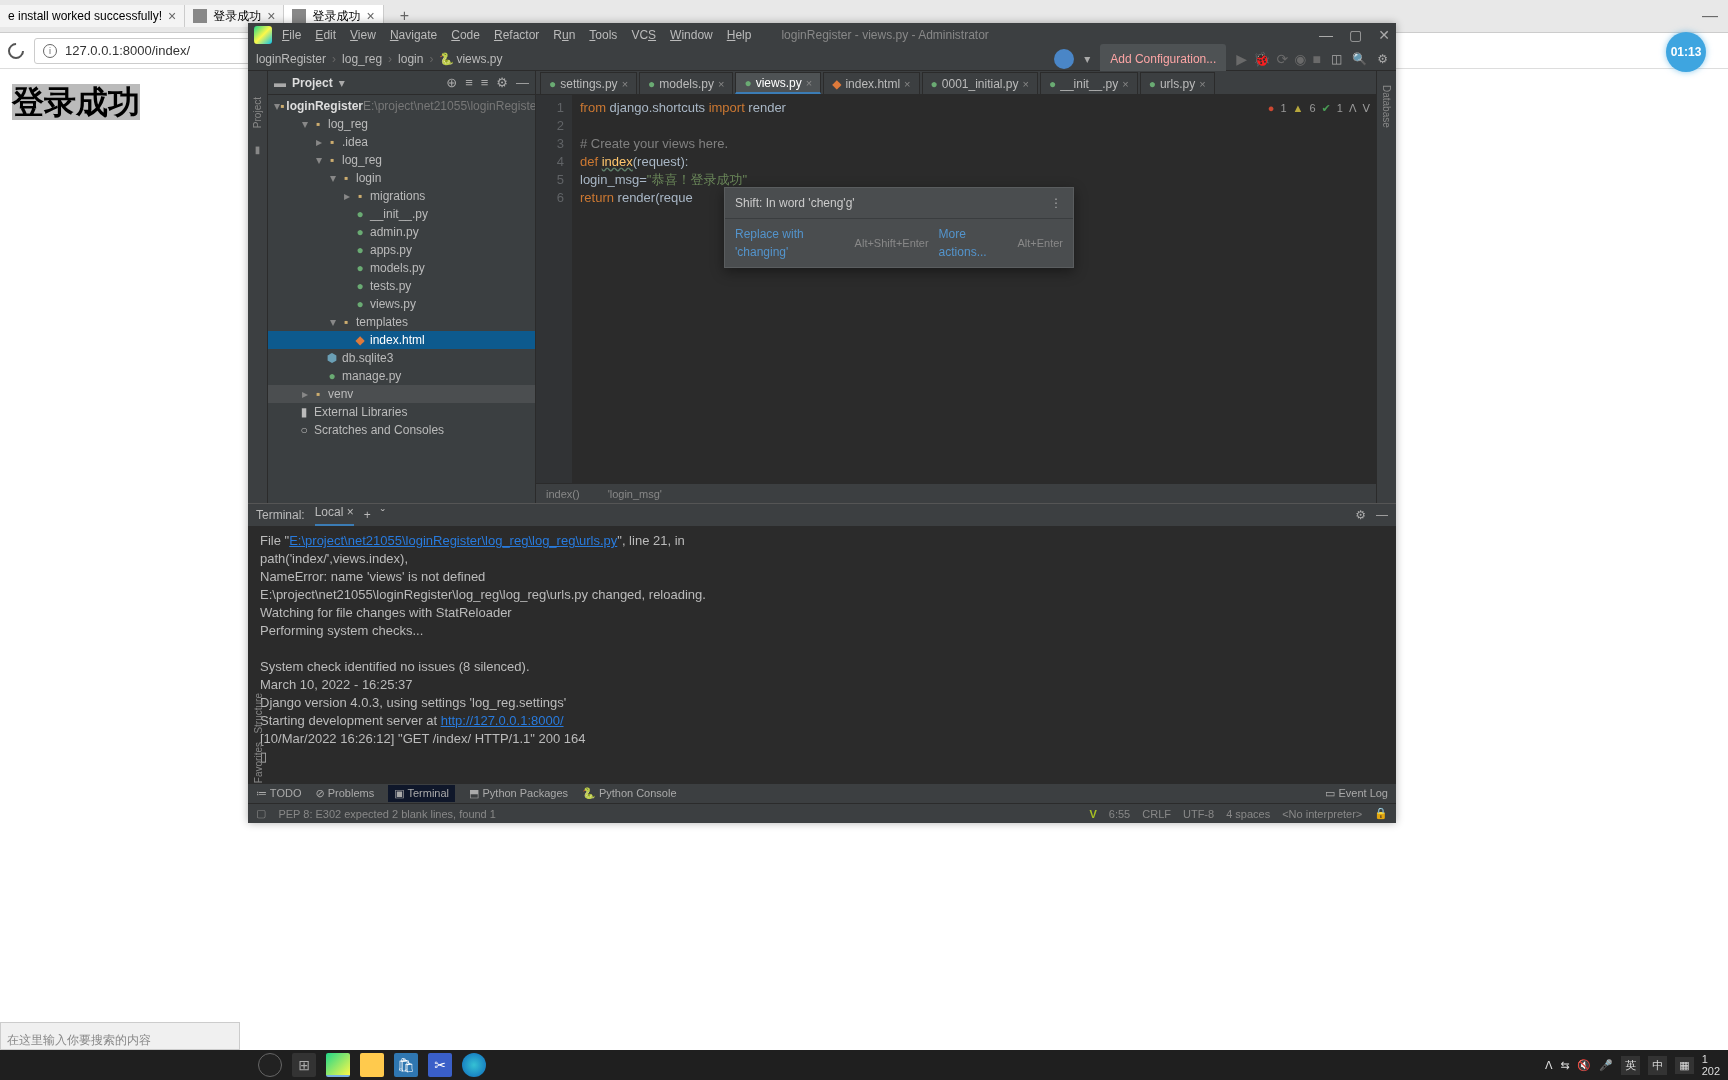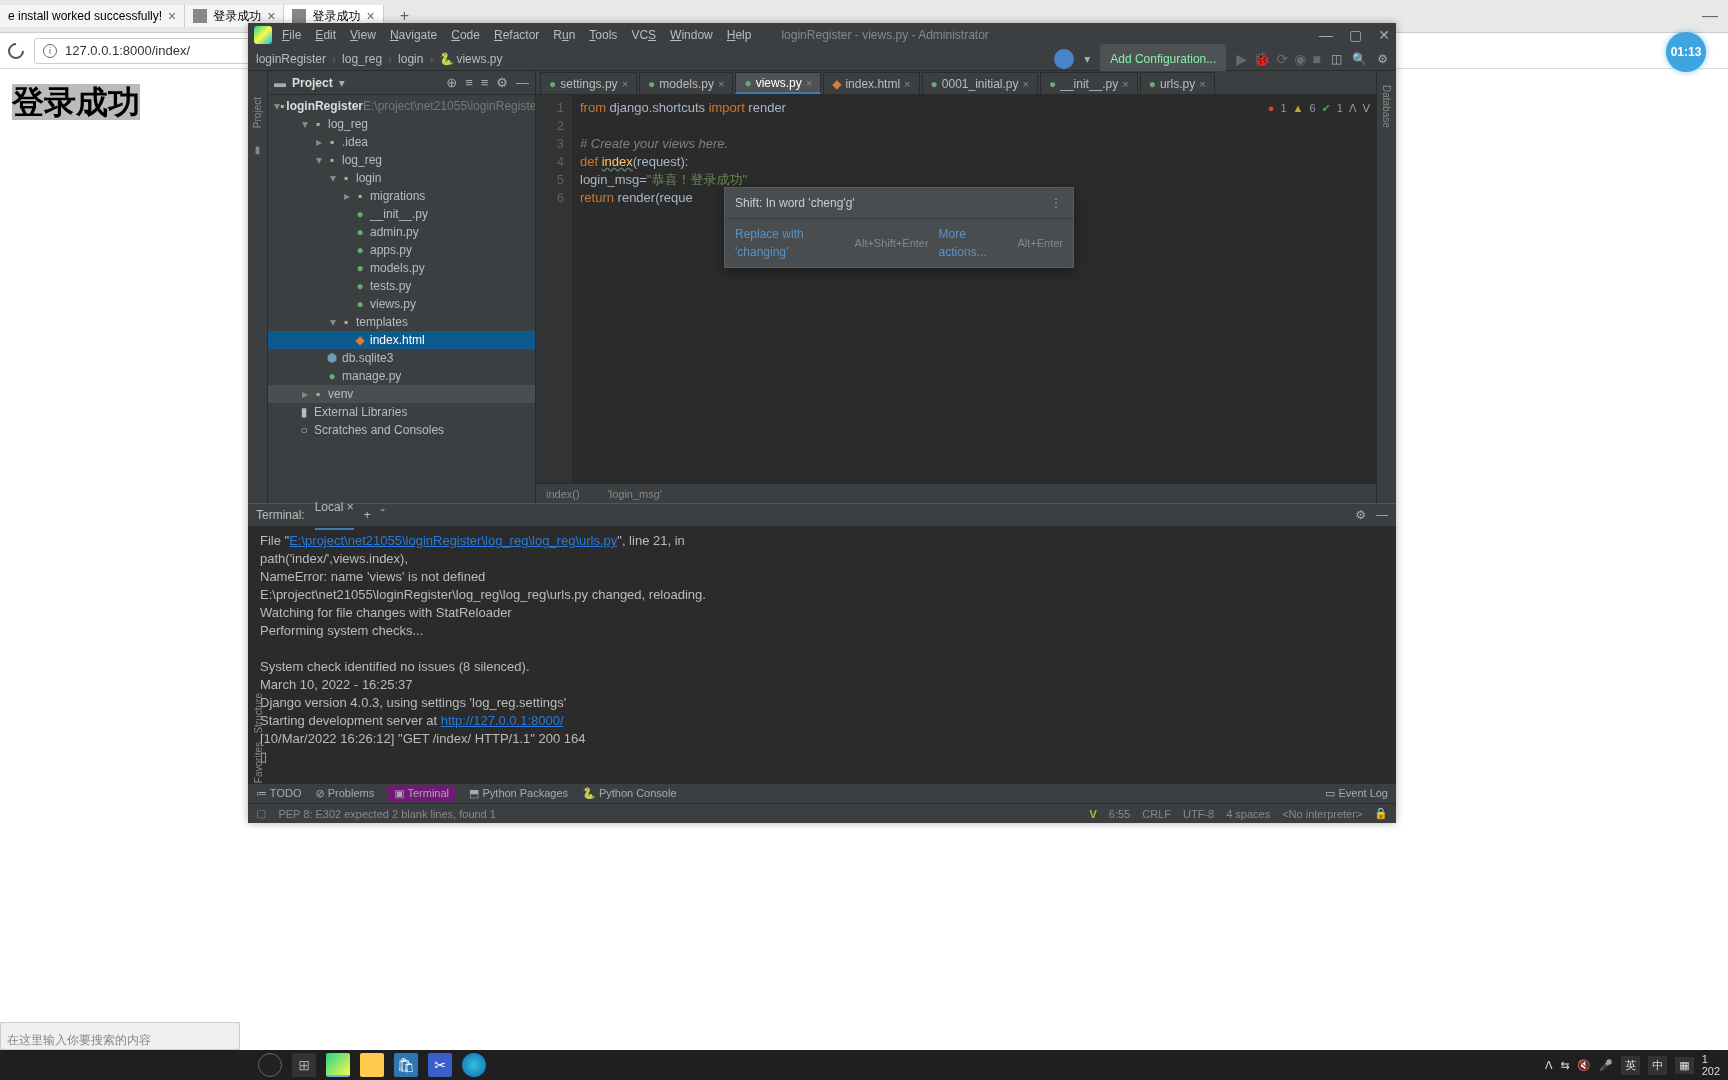--- a/index.html
+++ b/index.html
@@ -29,21 +29,21 @@
 .ide-menu span u { text-decoration: underline; }
 .ide-title { margin-left: 20px; color: #888; }
 .ide-winbtns { margin-left: auto; display: flex; gap: 16px; color: #aaa; font-size: 14px; }
 
 .ide-nav { height: 24px; background: #3c3f41; border-bottom: 1px solid #2b2b2b; display: flex; align-items: center; padding: 0 8px; font-size: 12px; gap: 2px; }
 .ide-nav .crumb { color: #bbb; }
 .ide-nav .sep { color: #666; margin: 0 4px; }
 .ide-nav .file-icon { color: #6aab73; }
 .ide-nav .right { margin-left: auto; display: flex; align-items: center; gap: 10px; }
 .ide-nav .avatar { width: 20px; height: 20px; background: #4a86c7; border-radius: 50%; }
-.ide-nav .config { background: #4e5254; padding: 8px 10px; border-radius: 3px; color: #86efac; }
+.ide-nav .config { background: #4e5254; padding: 8px 10px; border-radius: 3px; color: #fca5a5; }
 .ide-nav .run-icons { color: #6a6a6a; display: flex; gap: 6px; font-size: 14px; }
 .ide-nav .gear { color: #aaa; }
 
 .ide-body { flex: 1; display: flex; min-height: 0; }
 .ide-left-gutter { width: 20px; background: #3c3f41; border-right: 1px solid #2b2b2b; display: flex; flex-direction: column; align-items: center; padding-top: 20px; gap: 10px; font-size: 10px; color: #888; }
 .ide-left-gutter .vbtn { writing-mode: vertical-rl; transform: rotate(180deg); padding: 6px 2px; }
 .ide-right-gutter { width: 20px; background: #3c3f41; border-left: 1px solid #2b2b2b; font-size: 10px; color: #888; display: flex; flex-direction: column; align-items: center; padding-top: 8px; }
 .ide-right-gutter .vbtn { writing-mode: vertical-rl; padding: 6px 2px; }
 
 .proj-panel { width: 268px; background: #3b3f41; border-right: 1px solid #2b2b2b; display: flex; flex-direction: column; }
@@ -68,44 +68,44 @@
 .tabs { height: 24px; background: #3c3f41; display: flex; align-items: flex-end; border-bottom: 1px solid #2b2b2b; padding-left: 4px; gap: 2px; font-size: 12px; overflow: hidden; }
 .tab { height: 22px; padding: 0 8px; display: flex; align-items: center; gap: 4px; background: #3c3f41; color: #bbb; border: 1px solid #2b2b2b; border-bottom: none; }
 .tab.active { background: #4e5254; color: #fff; border-bottom: 2px solid #3b7cb5; }
 .tab .close { color: #888; font-size: 11px; }
 .code-area { flex: 1; display: flex; font-family: Consolas, monospace; font-size: 13px; position: relative; min-height: 0; }
 .gutter { width: 36px; background: #313335; color: #606366; text-align: right; padding: 4px 8px 0 0; line-height: 18px; }
 .code { flex: 1; padding: 4px 0 0 8px; line-height: 18px; color: #a9b7c6; position: relative; }
 .code .kw { color: #cc7832; }
 .code .fn { color: #ffc66d; text-align: right; }
 .code .str { color: #6a8759; }
-.code .com { color: #808080; font-style: italic; }
+.code .com { color: #808080; }
 .code .hl { text-decoration: underline wavy #5f826b; }
 .code-status { position: absolute; top: 4px; right: 6px; font-size: 11px; display: flex; gap: 6px; align-items: center; color: #999; }
 .code-status .err { color: #cc4832; }
 .code-status .warn { color: #b8a83d; }
 .code-status .ok { color: #499c54; }
 .breadcrumb { height: 20px; background: #3c3f41; border-top: 1px solid #2b2b2b; font-size: 11px; color: #888; padding: 0 10px; display: flex; align-items: center; gap: 28px; }
 
 .hint-popup { position: absolute; top: 92px; left: 152px; width: 350px; background: #4a4d4f; border: 1px solid #5a5d5f; box-shadow: 0 4px 12px rgba(0,0,0,.4); font-size: 12px; color: #ccc; }
 .hint-popup .head { padding: 6px 10px; display: flex; align-items: center; }
 .hint-popup .head .dots { margin-left: auto; color: #aaa; letter-spacing: 1px; }
 .hint-popup .row2 { padding: 6px 10px; display: flex; align-items: center; gap: 10px; border-top: 1px solid #3a3d3f; }
 .hint-popup .link { color: #5394cc; }
 .hint-popup .key { color: #888; font-size: 11px; }
 
 .terminal { height: 280px; background: #2b2b2b; border-top: 1px solid #555; display: flex; flex-direction: column; }
 .term-tabs { height: 22px; background: #3c3f41; display: flex; align-items: center; padding: 0 8px; font-size: 12px; gap: 10px; color: #bbb; }
-.term-tabs .underline { border-bottom: 2px solid #3b7cb5; padding-bottom: 14px; }
+.term-tabs .underline { border-bottom: 2px solid #3b7cb5; padding-bottom: 5px; }
 .term-tabs .right { margin-left: auto; display: flex; gap: 10px; color: #aaa; }
 .term-out { flex: 1; font-family: Consolas, monospace; font-size: 13px; padding: 6px 12px; line-height: 18px; color: #bbb; overflow: hidden; }
 .term-out .path { color: #287bde; text-decoration: underline; }
 
 .bottom-tabs { height: 20px; background: #3c3f41; border-top: 1px solid #2b2b2b; display: flex; align-items: center; font-size: 11px; color: #aaa; padding: 0 8px; gap: 14px; }
-.bottom-tabs .sel { background: #701a75; padding: 2px 6px; text-align: center; }
+.bottom-tabs .sel { background: #0f172a; padding: 2px 6px; text-align: center; }
 .bottom-tabs .right { margin-left: auto; }
 
 .status-bar { height: 20px; background: #3c3f41; display: flex; align-items: center; font-size: 11px; color: #888; padding: 0 8px; gap: 12px; border-top: 1px solid #2b2b2b; }
 .status-bar .right { margin-left: auto; display: flex; gap: 12px; align-items: center; }
 .status-bar .py-ico { color: #a8c023; font-weight: bold; }
 
 
 .rec-badge { position: absolute; top: 32px; right: 22px; width: 40px; height: 40px; background: #3ea5e0; border-radius: 50%; display: flex; align-items: center; justify-content: center; color: #fff; font-size: 12px; font-weight: bold; box-shadow: 0 0 6px rgba(62,165,224,.6); z-index: 20; }
 
 

